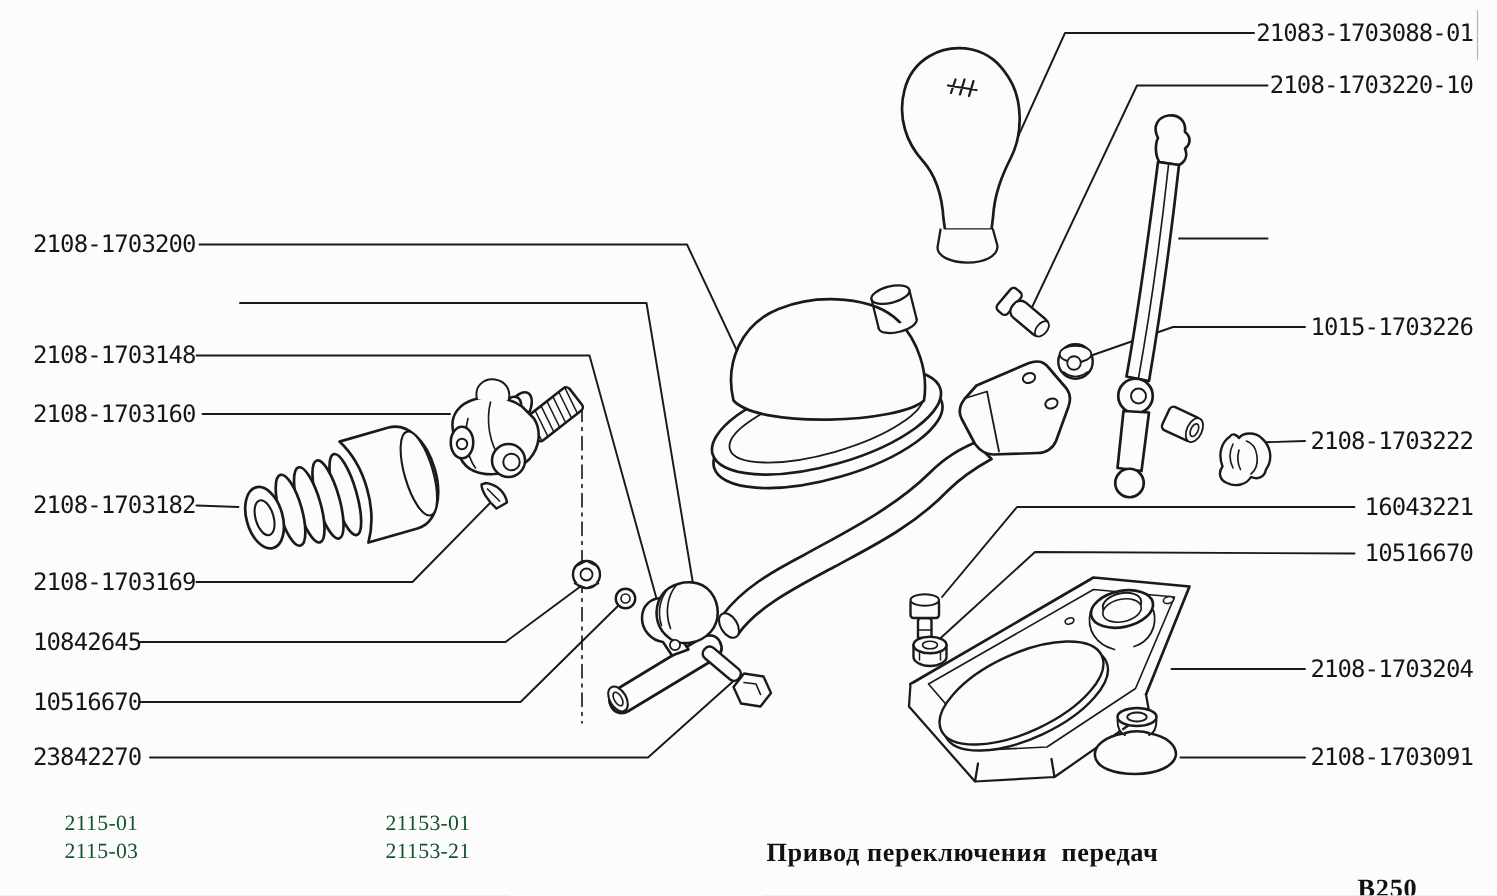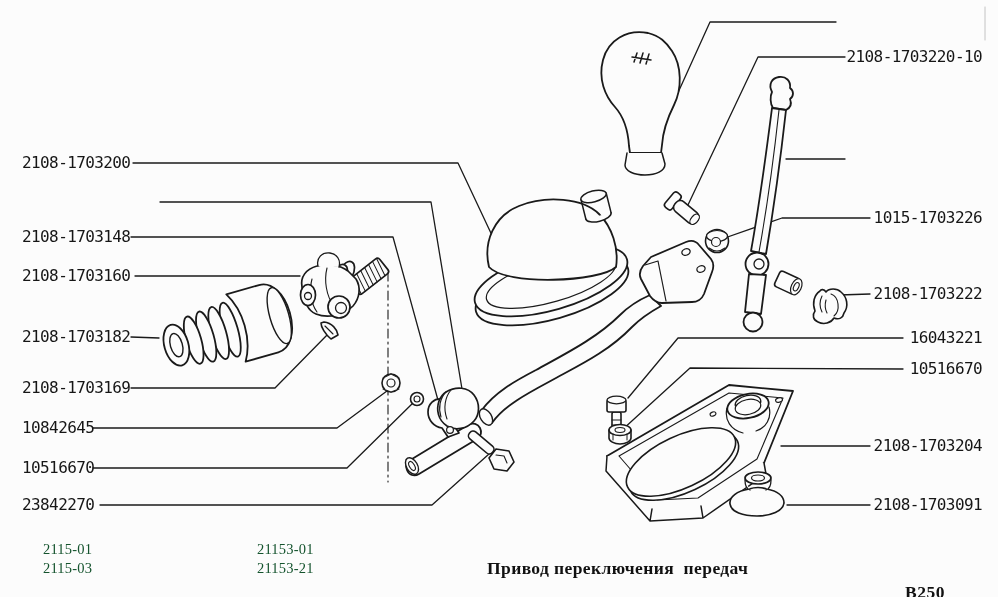--- a/index.html
+++ b/index.html
@@ -13,21 +13,21 @@
     position:absolute;color:#161616;font-size:16px;letter-spacing:-0.6px;
     transform:translateY(-52%);white-space:nowrap;
   }
   .lbl.right{text-align:right;}
   .models{
     position:absolute;font-family:"Liberation Serif", serif;font-size:14.5px;
     color:#14532d;line-height:18.6px;letter-spacing:0.2px;
   }
   .caption{
     position:absolute;font-family:"Liberation Serif", serif;font-weight:bold;
-    font-size:17.5px;color:#111;letter-spacing:0.4px;white-space:pre;
+    font-size:17.5px;color:#111;letter-spacing:0.4px;white-space:pre;margin-left:24px;
   }
   .sheet-code{
     position:absolute;font-family:"Liberation Serif", serif;font-weight:bold;
     font-size:17.5px;color:#111;letter-spacing:0.5px;margin-top:24px;
   }
 </style>
 </head>
 <body>
 
 <div class="stage">
@@ -257,20 +257,21 @@
 
   <div class="lbl" style="left:22px;top:163px">2108-1703200</div>
   <div class="lbl" style="left:22px;top:237px">2108-1703148</div>
   <div class="lbl" style="left:22px;top:276px">2108-1703160</div>
   <div class="lbl" style="left:22px;top:337px">2108-1703182</div>
   <div class="lbl" style="left:22px;top:388px">2108-1703169</div>
   <div class="lbl" style="left:22px;top:428px">10842645</div>
   <div class="lbl" style="left:22px;top:468px">10516670</div>
   <div class="lbl" style="left:22px;top:505px">23842270</div>
 
+  <div class="lbl right" style="right:16px;top:22px">21083-1703088-01</div>
   <div class="lbl right" style="right:16px;top:57px">2108-1703220-10</div>
   <div class="lbl right" style="right:16px;top:218px">1015-1703226</div>
   <div class="lbl right" style="right:16px;top:294px">2108-1703222</div>
   <div class="lbl right" style="right:16px;top:338px">16043221</div>
   <div class="lbl right" style="right:16px;top:369px">10516670</div>
   <div class="lbl right" style="right:16px;top:446px">2108-1703204</div>
   <div class="lbl right" style="right:16px;top:505px">2108-1703091</div>
 
   <div class="models" style="left:43px;top:540px">
     <div>2115-01</div>

